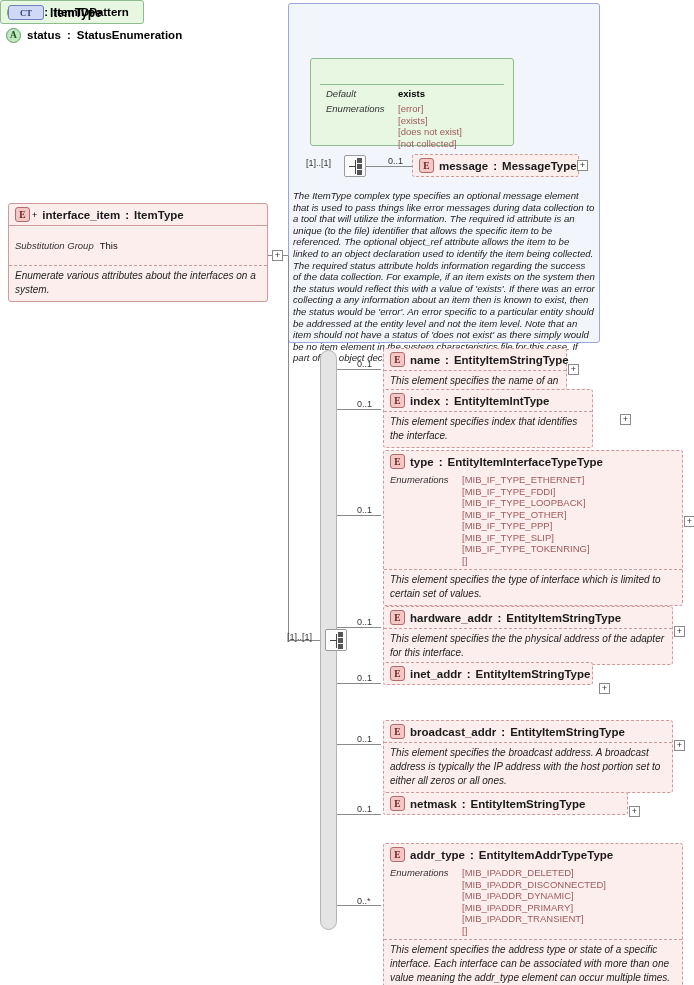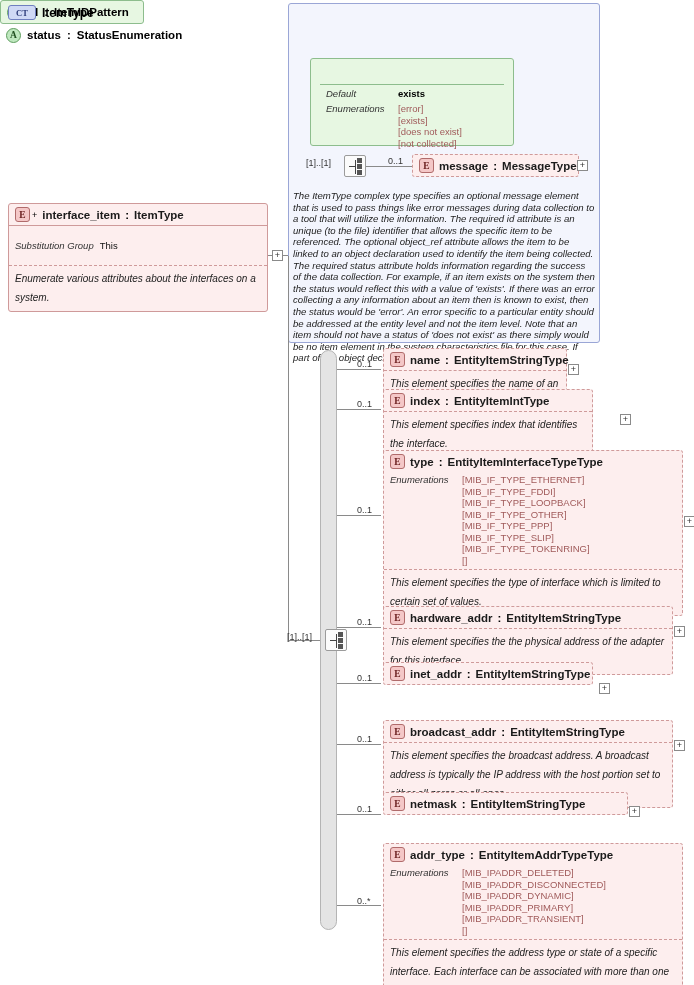--- a/index.html
+++ b/index.html
@@ -46,21 +46,21 @@
     font-weight: bold;
     font-size: 11.5px;
     color: #1b1b1b;
     white-space: nowrap;
   }
   .sep-colon { font-weight: bold; font-size: 11.5px; }
 
   .desc {
     font-style: italic;
     font-size: 10px;
-    line-height: 19px;
+    line-height: 14px;
     color: #222;
     padding: 3px 6px 4px 6px;
     border-top: 1px dashed #cf9a9a;
   }
 
   
   .badge {
     display: inline-flex;
     align-items: center;
     justify-content: center;
@@ -81,21 +81,21 @@
   .badge-a {
     background: #bfe8bf;
     border: 1px solid #5f9e5f;
     color: #1f4f1f;
     border-radius: 8px;
   }
   .badge-ct {
     background: #cfd9f5;
     border: 1px solid #6f7fc0;
     color: #2b3a78;
-    width: 28px;
+    width: 36px;
     border-radius: 3px;
     font-size: 8.5px;
   }
 
   
   .prop-table {
     display: flex;
     font-size: 9.5px;
     padding: 2px 6px 3px 6px;
   }

